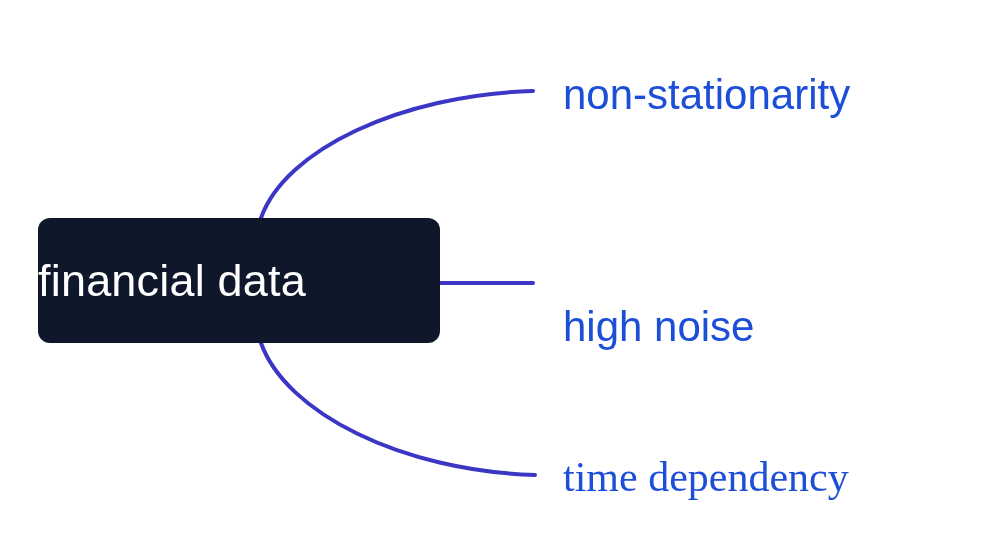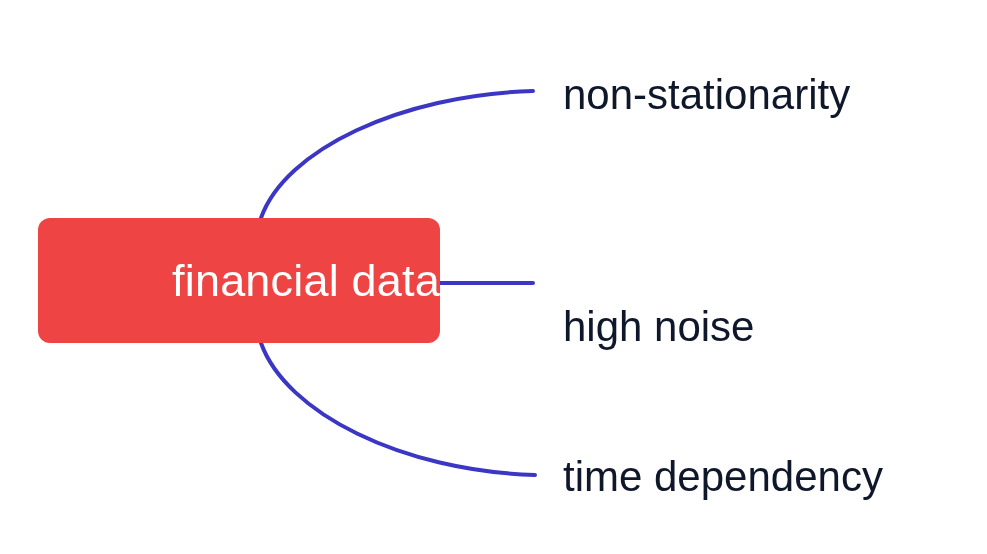--- a/index.html
+++ b/index.html
@@ -27,49 +27,49 @@
   }
   
   #root-node {
     position: absolute;
     left: 38px;
     top: 218px;
     width: 402px;
     height: 125px;
     box-sizing: border-box;
     border-radius: 12px;
-    background: #ef4444;
+    background: #0f172a;
     display: flex;
     align-items: center;
-    justify-content: flex-end;
+    justify-content: flex-start;
     z-index: 3;
   }
   #root-node .node-label {
     color: #ffffff;
     font-size: 45px;
     font-weight: 400;
     letter-spacing: 0.2px;
     line-height: 1;
     white-space: nowrap;
   }
   
   .leaf-label {
     position: absolute;
     left: 563px;
-    color: #0f172a;
+    color: #1d4ed8;
     font-size: 42px;
     font-weight: 400;
     line-height: 1;
     white-space: nowrap;
     transform: translateY(-50%);
     z-index: 2;
   }
   #leaf-0 { top: 95px; }
   #leaf-1 { top: 287px; margin-top: 40px; }
-  #leaf-2 { top: 477px; }
+  #leaf-2 { top: 477px; font-family: Liberation Serif, serif; }
 </style>
 </head>
 <body>
 
 <div id="canvas">
 
   <svg id="edges" viewBox="0 0 987 554">
     <path d="M 261 218 C 285 150 400 95 533 91" fill="none" stroke="#3b37c4" stroke-width="4" stroke-linecap="round"></path>
     <path d="M 440 283 L 533 283" fill="none" stroke="#3b37c4" stroke-width="4" stroke-linecap="round"></path>
     <path d="M 261 343 C 286 413 402 471 535 475" fill="none" stroke="#3b37c4" stroke-width="4" stroke-linecap="round"></path>

